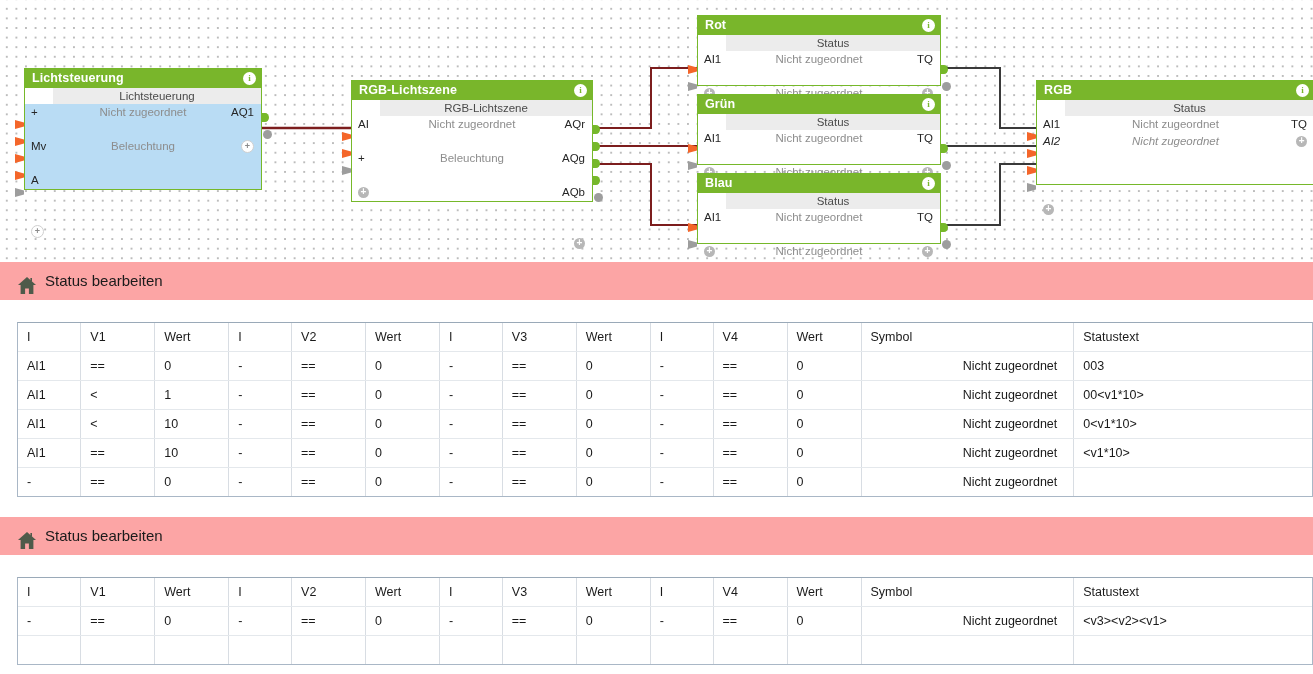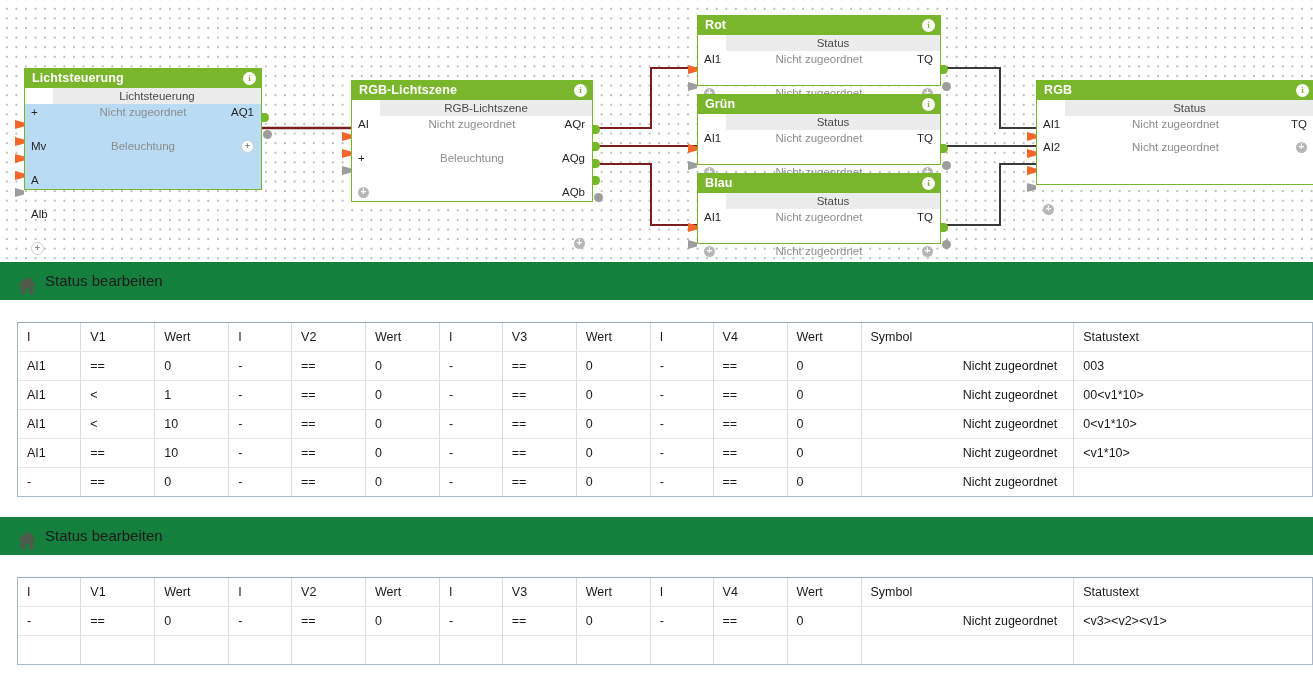--- a/index.html
+++ b/index.html
@@ -64,21 +64,21 @@
   .nub.in{
     background:#f4662a;
     clip-path:polygon(0 0,100% 28%,100% 72%,0 100%);
   }
   .nub.in.grey{background:#9d9d9d;}
   .nub.out{background:#76b82a;border-radius:0 50% 50% 0;width:8px;height:9px;}
   .nub.out.grey{background:#9d9d9d;}
 
   
   .bar{
-    position:absolute;left:0;width:1313px;height:38px;background:#15803d;
+    position:absolute;left:0;width:1313px;height:38px;background:#fca5a5;
     color:#1b1b1b;font-size:15px;line-height:38px;
   }
   .bar .home{position:absolute;left:17px;top:9px;width:20px;height:19px;}
   .bar .bar-label{position:absolute;left:45px;top:0;}
 
   
   .tblwrap{position:absolute;left:17px;box-sizing:border-box;
            border:1px solid #a9b7c6;border-top:1px solid #9aa9b8;
            background:#ffffff;overflow:hidden;}
   table.grid{border-collapse:collapse;width:100%;table-layout:fixed;}
@@ -132,23 +132,20 @@
           <span class="pin-r">AQ1</span>
         </div>
         <div class="row" style="top:17px;">
           <span class="pin-l">Mv</span>
           <span class="mid">Beleuchtung</span>
           <span class="pin-r"><span class="wplus">+</span></span>
         </div>
         <div class="row" style="top:34px;">
           <span class="pin-l">A</span>
         </div>
-        <div class="row" style="top:51px;">
-          <span class="pin-l">Alb</span>
-        </div>
         <div class="row" style="top:68px;">
           <span class="pin-l"><span class="wplus">+</span></span>
         </div>
       </div>
       <span class="nub in" style="left:-10px;top:51px;"></span>
       <span class="nub in" style="left:-10px;top:68px;"></span>
       <span class="nub in" style="left:-10px;top:85px;"></span>
       <span class="nub in" style="left:-10px;top:102px;"></span>
       <span class="nub in grey" style="left:-10px;top:119px;"></span>
       <span class="nub out" style="right:-8px;top:44px;"></span>
@@ -267,21 +264,21 @@
         <span>RGB</span>
         <span class="info-dot">i</span>
       </div>
       <div class="fb-sub">Status</div>
       <div class="fb-body" style="height:68px;">
         <div class="row" style="top:0;">
           <span class="pin-l">AI1</span>
           <span class="mid">Nicht zugeordnet</span>
           <span class="pin-r">TQ</span>
         </div>
-        <div class="row" style="top:6px;">
+        <div class="row" style="top:0;font-style:italic;">
           <span class="pin-l">AI2</span>
           <span class="mid">Nicht zugeordnet</span>
           <span class="pin-r"><span class="gplus">+</span></span>
         </div>
         <div class="row" style="top:51px;">
           <span class="pin-l"><span class="gplus">+</span></span>
         </div>
       </div>
       <span class="nub in" style="left:-10px;top:51px;"></span>
       <span class="nub in" style="left:-10px;top:68px;"></span>

